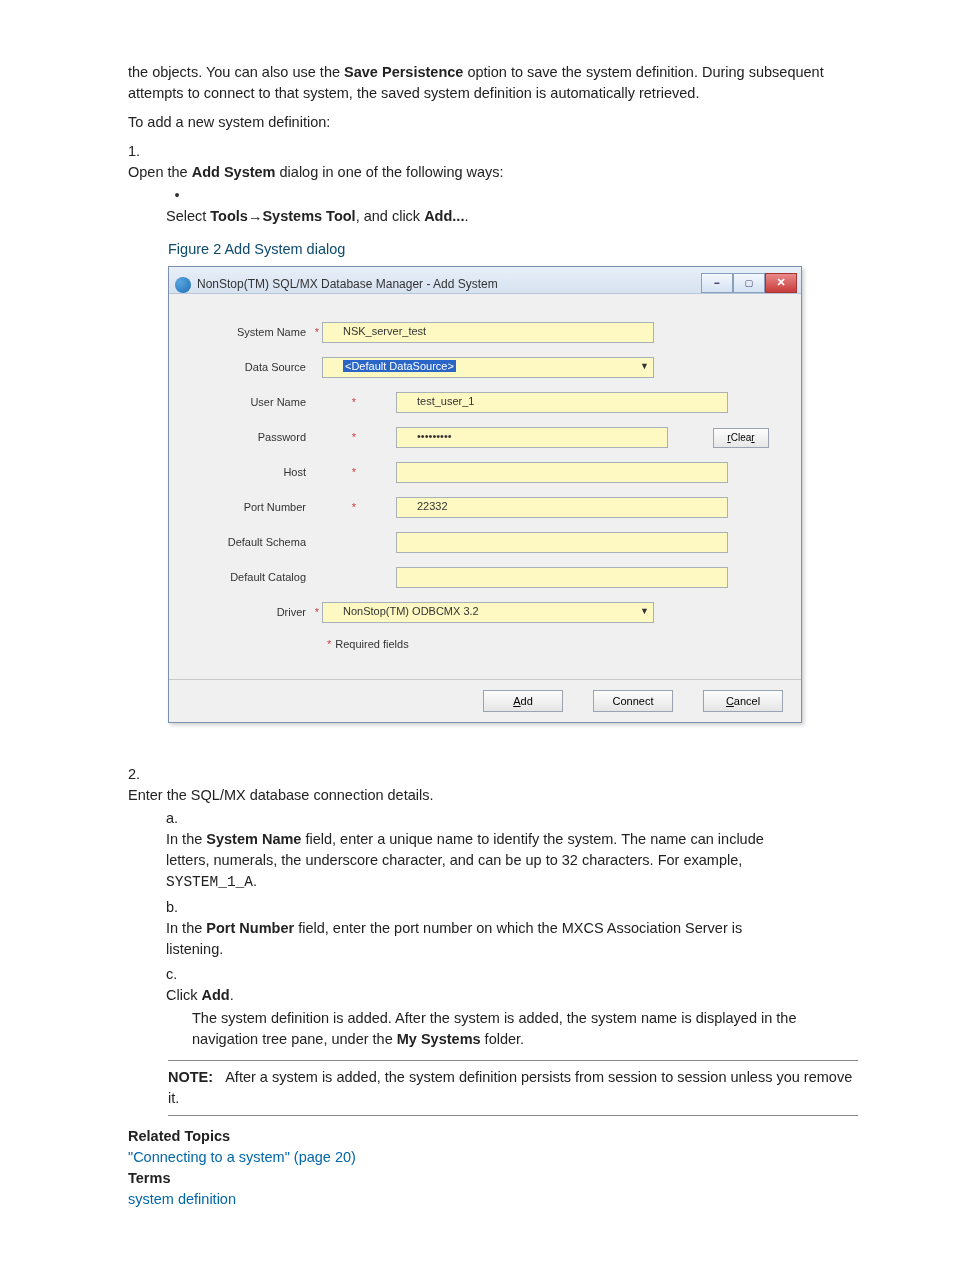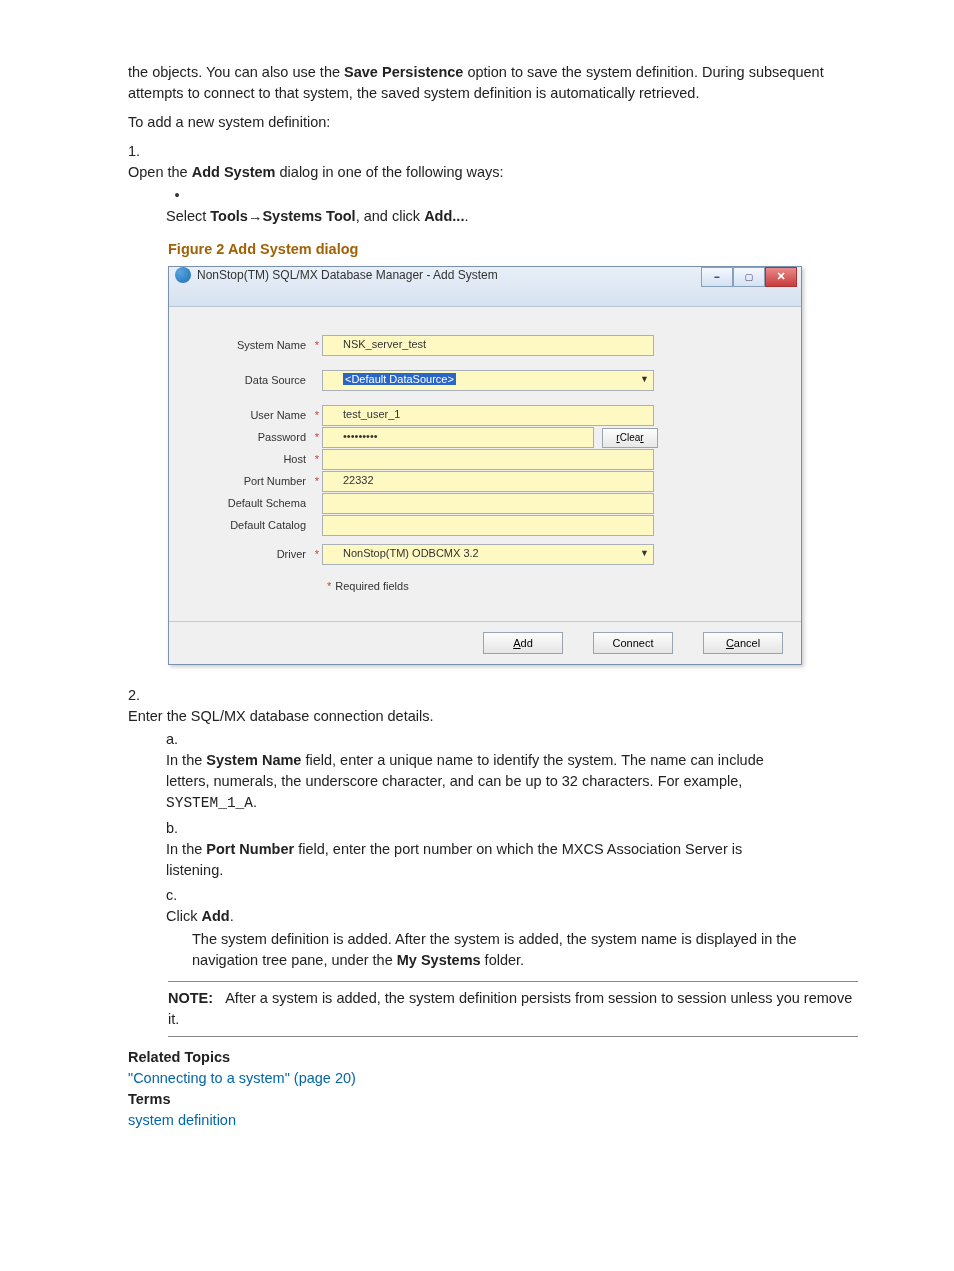--- a/index.html
+++ b/index.html
@@ -21,37 +21,37 @@
   .ul-bullet { margin-left: 38px; padding: 2px 0;}
   .bullet { color:#333; display:inline-block; width:22px; text-align:center; vertical-align: top;}
   .bullet-txt { display:inline-block; width: calc(100% - 26px); vertical-align: top;}
   .sub-ab { margin-left: 38px; padding: 2px 0;}
   .sub-ab .letter { display:inline-block; width:26px; vertical-align: top;}
   .sub-ab .txt { display:inline-block; width: calc(100% - 30px); vertical-align: top;}
   .sub-ab-body { margin-left: 64px; }
   b { font-weight: bold; }
   .link { color: #0066aa; }
   .mono { font-family: "Courier New", monospace; }
-  .fig-caption { color: #a16207; font-weight: bold; margin: 10px 0 6px 120px; }
+  .fig-caption { color: #0c4a6e; font-weight: normal; margin: 10px 0 6px 120px; }
   .note-block { border-top:1px solid #888; border-bottom:1px solid #888; margin: 10px 0 10px 120px; padding: 6px 0; }
   .note-label { font-weight: bold; }
 
   
   .dialog-frame {
     margin: 0 0 10px 120px;
     width: 632px;
     border: 1px solid #7a92ad;
     background: #f0f0f0;
     box-shadow: 2px 2px 4px rgba(0,0,0,.2);
   }
   .titlebar {
     height: 26px;
     background: linear-gradient(#e8eff8, #d6e2f0);
     border-bottom: 1px solid #b8c6d8;
-    display:flex; align-items:flex-start; padding: 0 4px 13px 6px;
+    display:flex; align-items:flex-end; padding: 0 4px 0 6px;
     font-size: 12px; color:#333;
   }
   .titlebar .hp-logo {
     width:16px; height:16px; border-radius:50%;
     background: radial-gradient(circle at 30% 30%, #5aa5e0, #1b6fb5);
     margin-right:6px; display:inline-block;
   }
   .titlebar .title-text { flex:1; }
   .winctrl { display:flex; gap:0; margin-left:auto; }
   .winbtn {
@@ -61,21 +61,21 @@
   }
   .winbtn.min::before{content:"━"; font-size:8px;}
   .winbtn.max::before{content:"▢"; font-size:9px;}
   .winbtn.close {
     background: linear-gradient(#e98a8a,#c83c3c); color:#fff; font-weight:bold;
     border-color:#a33;
   }
   .winbtn.close::before{content:"✕"; font-size:11px;}
   .dlg-body { background:#f0f0f0; padding: 20px 22px 12px 22px; font-size:11px; color:#333;}
   .form-row { display:flex; align-items:center; margin: 8px 0 14px 0; }
-  .form-row.tight { margin: 1px 0; }
+  .form-row.tight { margin: 14px 0; gap: 37px; }
   .flabel { width:115px; text-align:right; padding-right:6px; color:#333;}
   .star { color:#d04040; width:10px; text-align:center;}
   .finput {
     flex:1; max-width:290px; height:17px;
     border:1px solid #a8b0b8; background:#fef9c3; padding:1px 20px;
     font-size:11px; color:#333;
   }
   .finput.blur { color:#bbb; }
   .clear-btn {
     width:56px; height:20px; margin-left:8px;
@@ -193,21 +193,21 @@
     </div>
   </div>
 
   <div class="dlg-footer">
     <button class="dlg-btn"><span class="ul">A</span><span>dd</span></button>
     <button class="dlg-btn">Connect</button>
     <button class="dlg-btn"><span class="ul">C</span><span>ancel</span></button>
   </div>
 </div>
 
-<div class="ol-num" style="margin-top:20px">
+<div class="ol-num" style="margin-top:41px">
   <span class="num">2.</span>
   <span class="txt">
     <span>Enter the SQL/MX database connection details.</span>
     <div class="sub-ab">
       <span class="letter">a.</span>
       <span class="txt">
         <span>In the </span><b>System Name</b><span> field, enter a unique name to identify the system. The name can include letters, numerals, the underscore character, and can be up to 32 characters. For example, </span><span class="mono">SYSTEM_1_A</span><span>.</span>
       </span>
     </div>
     <div class="sub-ab">

